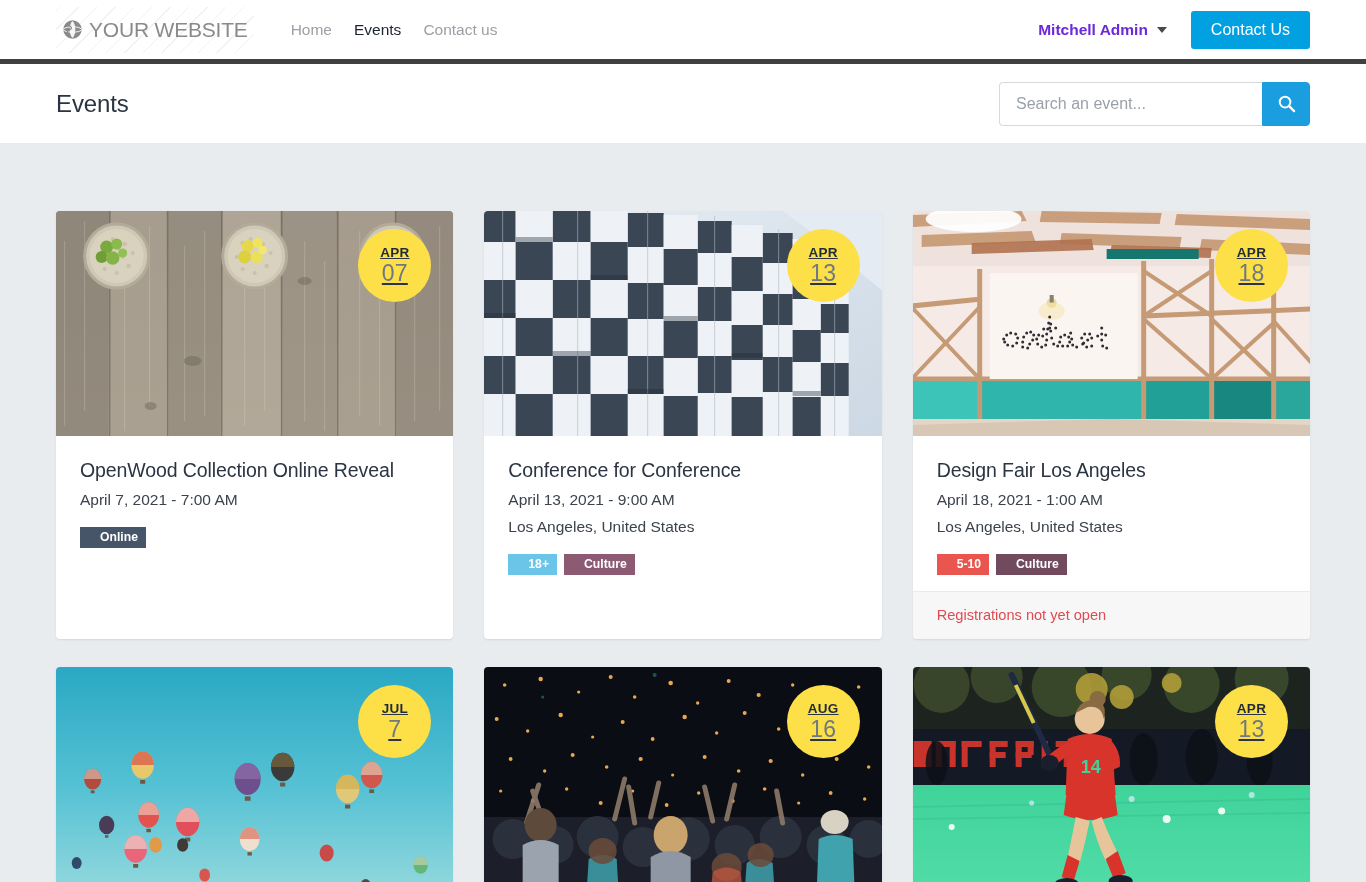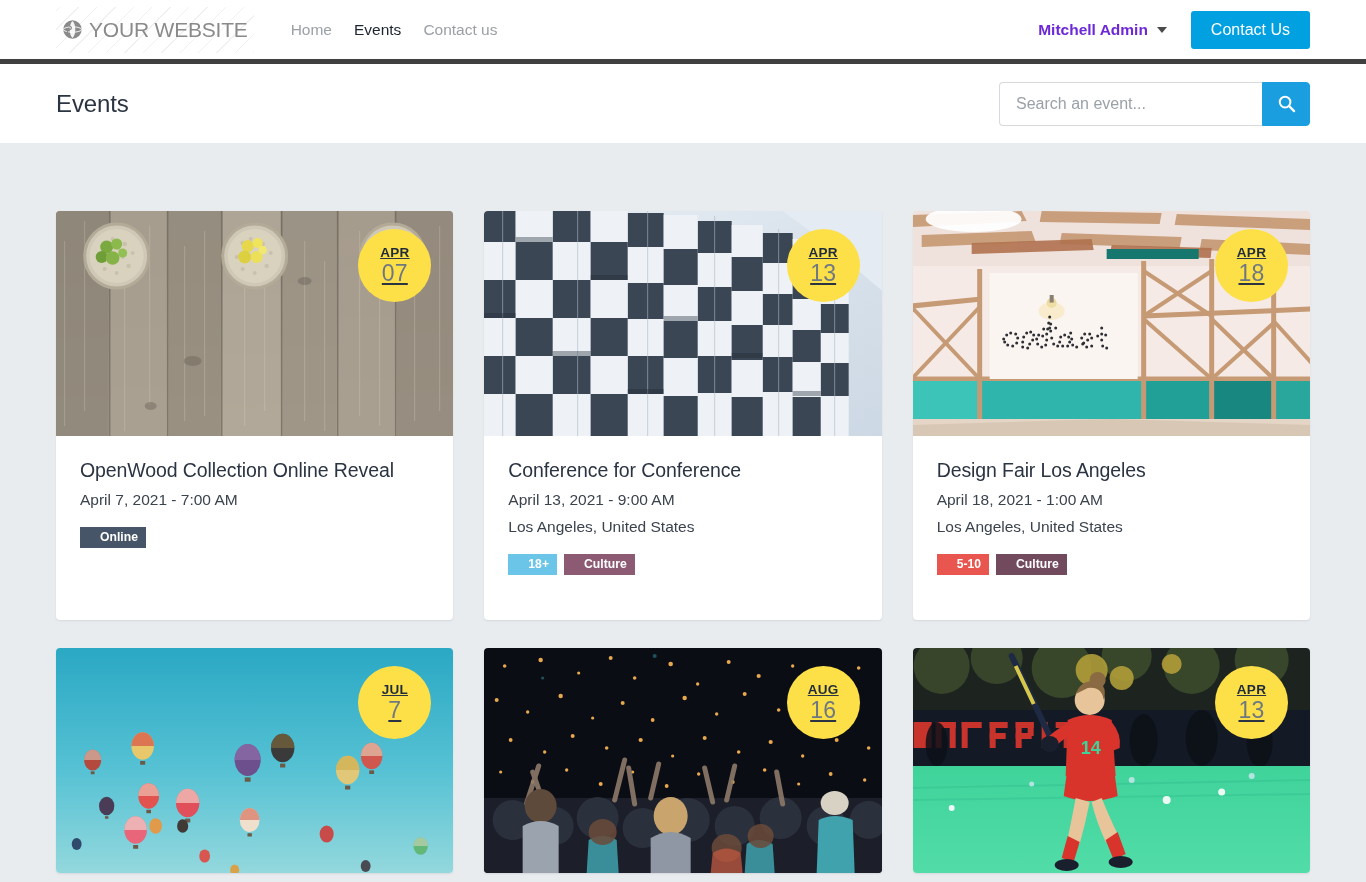--- a/index.html
+++ b/index.html
@@ -782,20 +782,21 @@
       </div>
       <div class="card-body">
         <div class="card-title">Design Fair Los Angeles</div>
         <div class="card-meta">April 18, 2021 - 1:00 AM</div>
         <div class="card-meta">Los Angeles, United States</div>
         <div class="card-tags">
           <span class="tag" style="background:#e8564f">5-10</span>
           <span class="tag" style="background:#714a5e">Culture</span>
         </div>
       </div>
+      <div class="card-footer">Registrations not yet open</div>
     </div>
 
     <div class="event-card">
       <div class="card-media">
         <svg class="card-img" viewBox="0 0 400 225" preserveAspectRatio="xMidYMid slice">
           <defs>
             <linearGradient id="sky4" x1="0" y1="0" x2="0" y2="1">
               <stop offset="0%" stop-color="#2aa8c4"></stop>
                 <stop offset="55%" stop-color="#57c2d4"></stop>
               <stop offset="100%" stop-color="#93d8dd"></stop>

